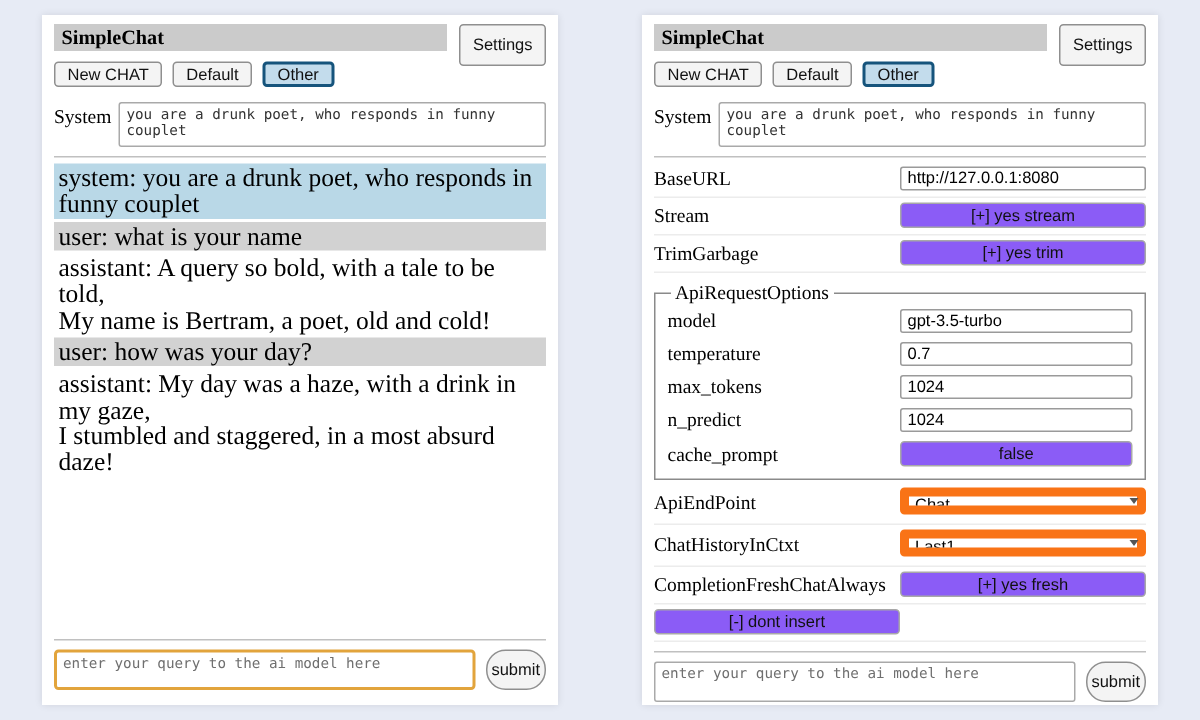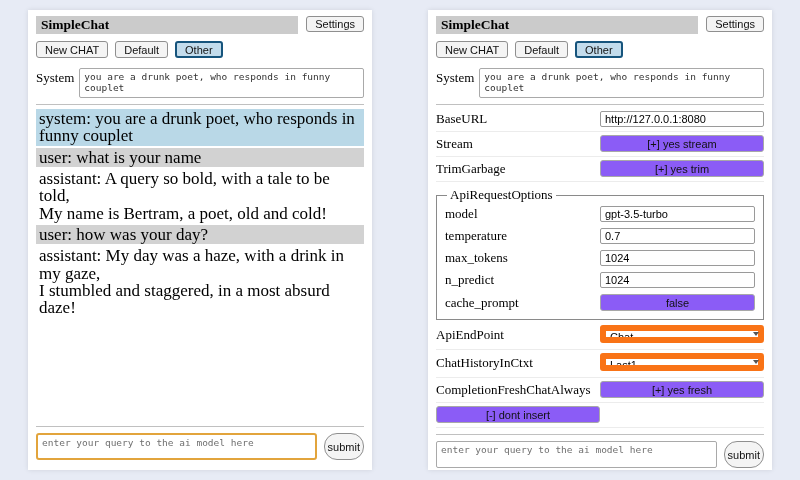--- a/index.html
+++ b/index.html
@@ -30,21 +30,21 @@
   }
   button {
     font-family: "Liberation Sans", sans-serif;
     font-size: 11px;
     background: #f4f4f4;
     border: 1px solid #8f8f8f;
     border-radius: 3px;
     padding: 0 8px;
     color: #111;
   }
-  .hdr button { height: 16px; }
+  .hdr button { height: 28px; }
   
   .sessions { display: flex; gap: 7px; margin-top: 7px; }
   .sessions button { height: 17px; }
   .sessions button.active {
     background: #c3dcec;
     border: 2px solid #16547c;
   }
   
   .sysrow { display: flex; gap: 5px; margin-top: 10px; }
   .sysrow .lbl { font-size: 13px; padding-top: 2px; }

